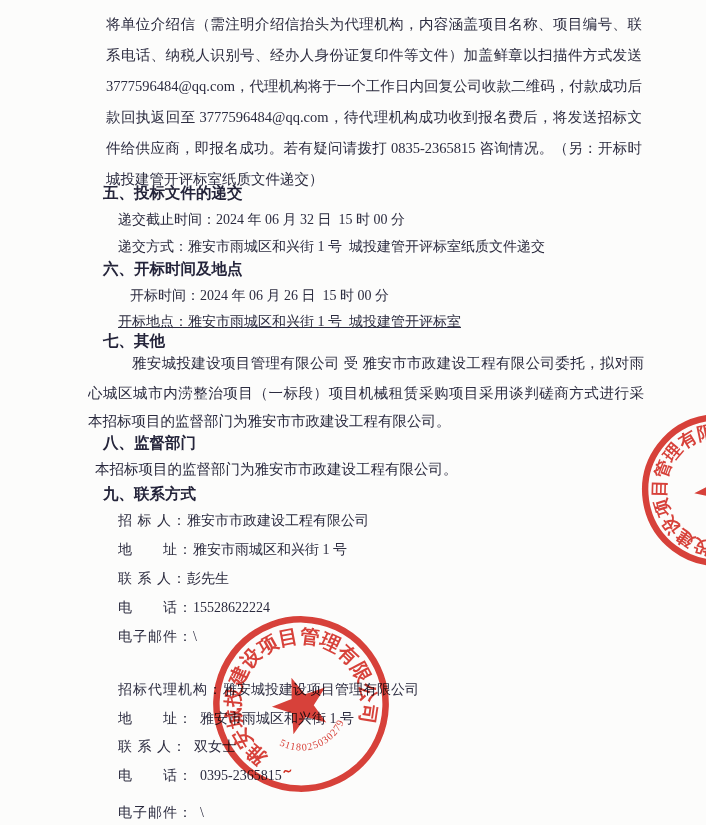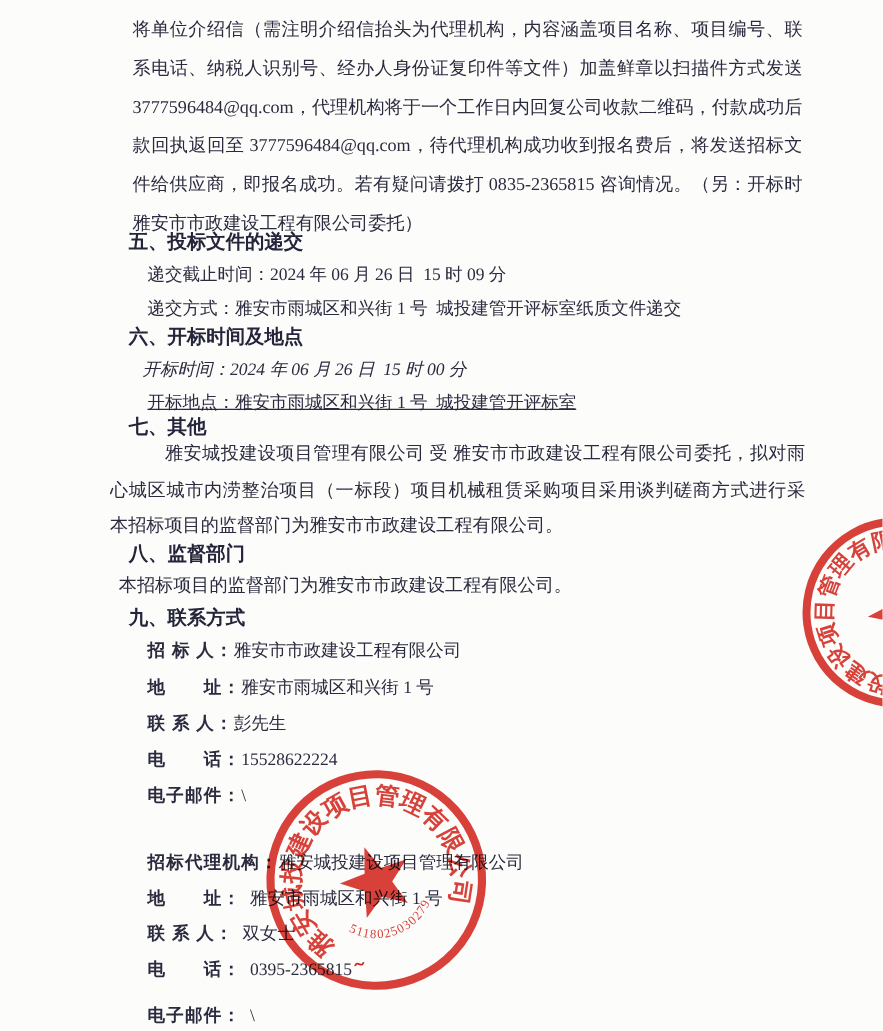--- a/index.html
+++ b/index.html
@@ -8,41 +8,41 @@
     background:#fcfcfb;
     font-family:"Liberation Serif","DejaVu Serif",serif;
     color:#2b2b3f;
   }
   .abs{position:absolute;white-space:pre;}
   .line{font-size:14.5px;line-height:21px;}
   .just{white-space:normal;text-align:justify;text-align-last:justify;overflow:hidden;height:22px;}
   .heading{font-size:15.5px;font-weight:bold;color:#24243a;}
   .sub{font-size:14px;}
   .row{font-size:14px;}
-  .row .lbl{letter-spacing:1px;font-weight:bold;}
+  .row .lbl{letter-spacing:1px;}
   .stamp{position:absolute;z-index:5;pointer-events:none;opacity:0.88;mix-blend-mode:multiply;}
   .redmark{position:absolute;color:#cf2a1e;font-size:13px;font-weight:bold;transform:rotate(-8deg);z-index:4;}
   svg text{font-family:"Liberation Serif","DejaVu Serif",serif;}
 </style>
 </head>
 <body>
 
 <div class="abs line just" style="left:106px;top:14px;width:536px;">将单位介绍信（需注明介绍信抬头为代理机构，内容涵盖项目名称、项目编号、联系人及联</div>
 <div class="abs line just" style="left:106px;top:45px;width:536px;">系电话、纳税人识别号、经办人身份证复印件等文件）加盖鲜章以扫描件方式发送至邮箱</div>
 <div class="abs line just" style="left:106px;top:76px;width:536px;">3777596484@qq.com，代理机构将于一个工作日内回复公司收款二维码，付款成功后请将付</div>
 <div class="abs line just" style="left:106px;top:107px;width:536px;">款回执返回至 3777596484@qq.com，待代理机构成功收到报名费后，将发送招标文件及其附</div>
 <div class="abs line just" style="left:106px;top:138px;width:536px;">件给供应商，即报名成功。若有疑问请拨打 0835-2365815 咨询情况。（另：开标时请携带以</div>
-<div class="abs line" style="left:106px;top:169px;">雅安市市政建设工程有限公司委托）</div>
+<div class="abs line" style="left:106px;top:169px;">城投建管开评标室纸质文件递交）</div>
 
 <div class="abs heading" style="left:103px;top:183px;">五、投标文件的递交</div>
-<div class="abs sub" style="left:118px;top:211px;">递交截止时间：2024 年 06 月 26 日  15 时 09 分</div>
+<div class="abs sub" style="left:118px;top:211px;">递交截止时间：2024 年 06 月 32 日  15 时 00 分</div>
 <div class="abs sub" style="left:118px;top:238px;">递交方式：雅安市雨城区和兴街 1 号  城投建管开评标室纸质文件递交</div>
 
 <div class="abs heading" style="left:103px;top:259px;">六、开标时间及地点</div>
-<div class="abs sub" style="left:114px;top:287px;font-style:italic;">开标时间：2024 年 06 月 26 日  15 时 00 分</div>
+<div class="abs sub" style="left:130px;top:287px;">开标时间：2024 年 06 月 26 日  15 时 00 分</div>
 <div class="abs sub" style="left:118px;top:313px;text-decoration:underline;">开标地点：雅安市雨城区和兴街 1 号  城投建管开评标室</div>
 
 <div class="abs heading" style="left:103px;top:331px;">七、其他</div>
 <div class="abs line just" style="left:88px;top:353px;width:556px;text-indent:44px;">雅安城投建设项目管理有限公司 受 雅安市市政建设工程有限公司委托，拟对雨城区中</div>
 <div class="abs line just" style="left:88px;top:383px;width:556px;">心城区城市内涝整治项目（一标段）项目机械租赁采购项目采用谈判磋商方式进行采购，特</div>
 <div class="abs line" style="left:88px;top:411px;">本招标项目的监督部门为雅安市市政建设工程有限公司。</div>
 
 <div class="abs heading" style="left:103px;top:433px;">八、监督部门</div>
 <div class="abs line" style="left:95px;top:459px;">本招标项目的监督部门为雅安市市政建设工程有限公司。</div>
 

